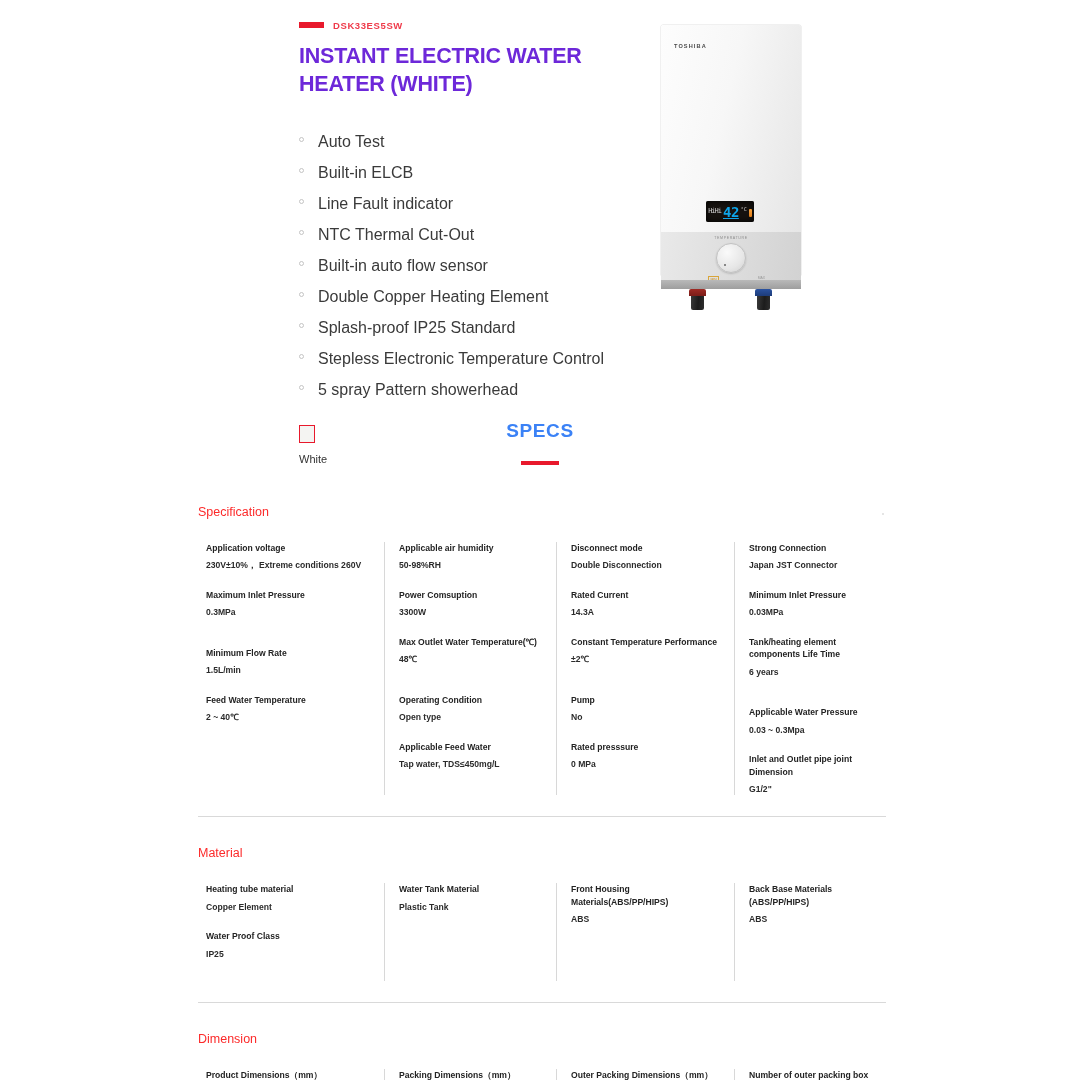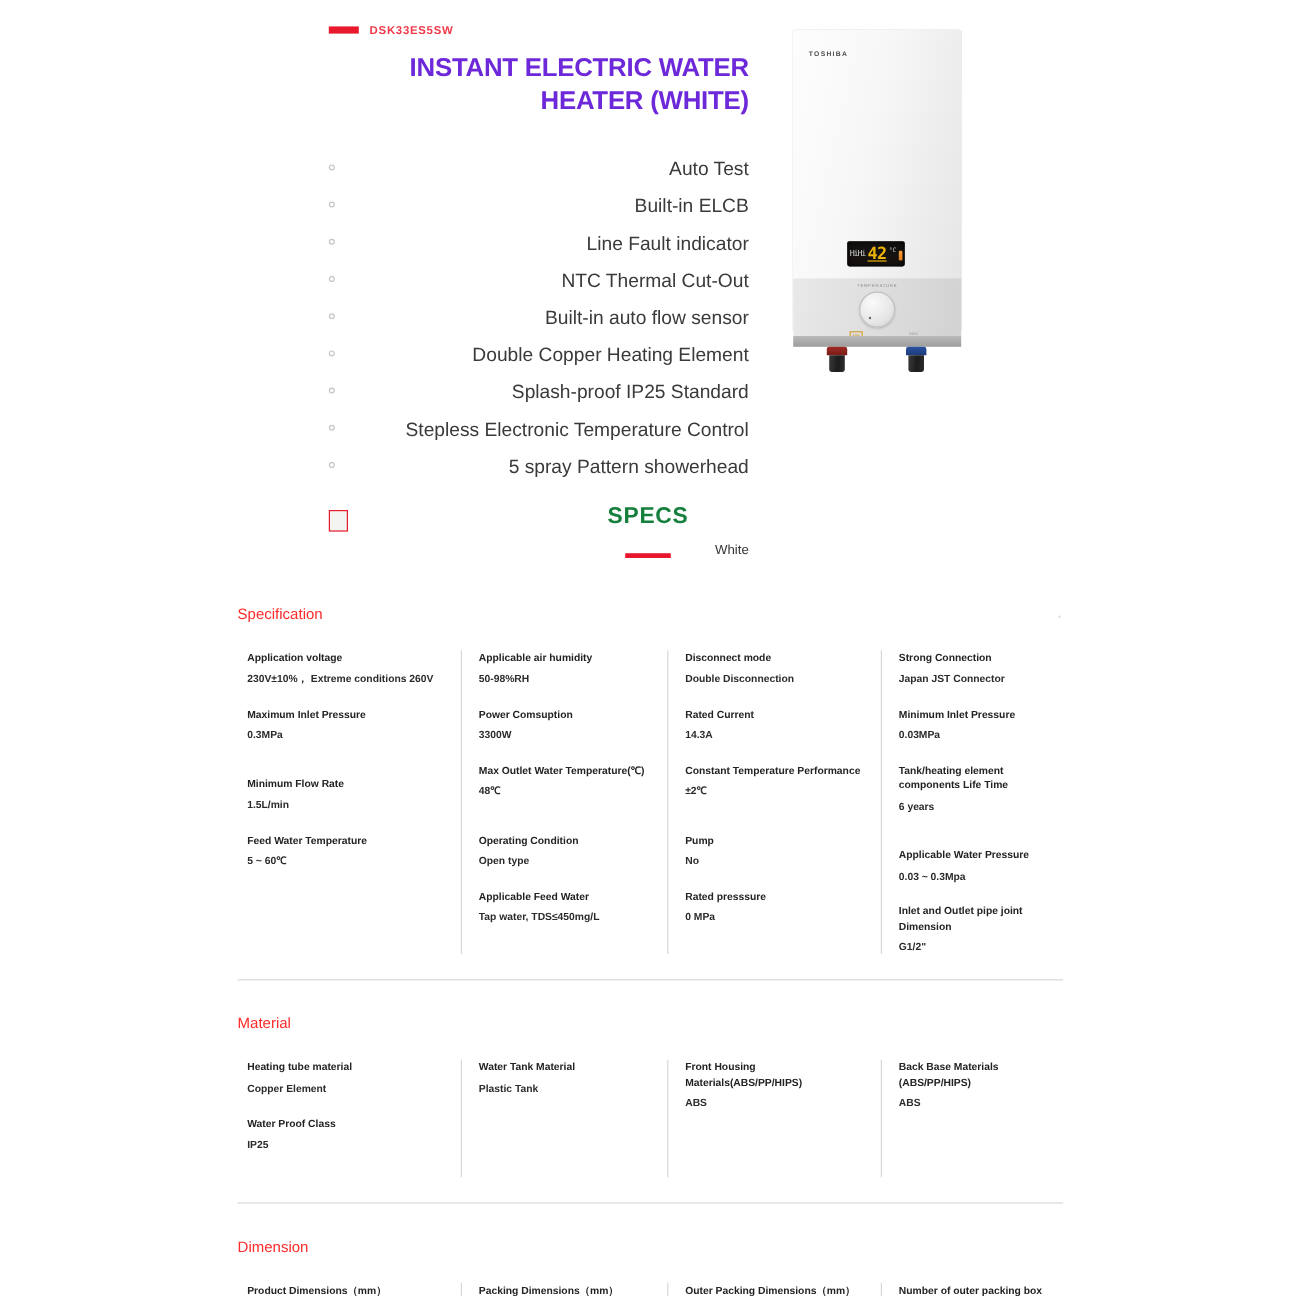--- a/index.html
+++ b/index.html
@@ -10,21 +10,21 @@
     font-family: "Liberation Sans", sans-serif;
     color: #231f20;
     overflow: hidden;
   }
 
   .page { position: relative; width: 1080px; height: 1080px; }
 
   
   .hero { position: relative; height: 400px; }
 
-  .hero-left { position: absolute; left: 274px; top: 18px; width: 350px; text-align: right; }
+  .hero-left { position: absolute; left: 299px; top: 18px; width: 350px; }
 
   .sku-row { display: flex; align-items: center; gap: 9px; height: 14px; }
   .sku-bar { width: 25px; height: 6px; background: #e8192c; display: block; }
   .sku-code {
     font-size: 9.5px; font-weight: bold; color: #ef3a4a;
     letter-spacing: 0.6px;
   }
 
   .product-title {
     margin: 11px 0 0 0;
@@ -83,21 +83,21 @@
     display: flex; align-items: center; justify-content: center;
     gap: 2px;
     box-shadow: inset 0 0 6px #000;
   }
   .lcd-hihi {
     font-family: "DejaVu Sans Mono", monospace;
     font-size: 7px; color: #cfcfcf; letter-spacing: -1px; line-height: 1;
   }
   .lcd-temp {
     font-family: "DejaVu Sans Mono", monospace;
-    font-size: 14px; font-weight: bold; color: #eab308; line-height: 1;
+    font-size: 14px; font-weight: bold; color: #0ea5e9; line-height: 1;
     letter-spacing: -0.5px;
     text-decoration: underline;
   }
   .lcd-unit {
     font-family: "DejaVu Sans Mono", monospace;
     font-size: 5px; color: #d8d8d8; align-self: flex-start; margin-top: 5px;
   }
   .lcd-bar {
     width: 3px; height: 8px;
     background: linear-gradient(#f7a23b,#e07b18);
@@ -145,21 +145,21 @@
   .pipe-red { left: 28px; }
   .pipe-red .collar { background: linear-gradient(#9e2a24,#7a1d18); }
   .pipe-blue { left: 94px; }
   .pipe-blue .collar { background: linear-gradient(#2a52a0,#1d3c7a); }
 
   
   .specs-heading {
     text-align: center; margin-top: 20px;
   }
   .specs-heading h2 {
-    margin: 0; font-size: 19px; font-weight: bold; letter-spacing: 0.6px; color: #15803d;
+    margin: 0; font-size: 19px; font-weight: bold; letter-spacing: 0.6px; color: #3b82f6;
   }
   .specs-rule {
     width: 38px; height: 4px; background: #e8192c; margin: 19px auto 0;
   }
 
   
   .sections { position: absolute; left: 198px; top: 505px; width: 688px; }
 
   .section { position: relative; }
   .section-title {
@@ -281,21 +281,21 @@
             <div class="cell spaced">
               <div class="k">Maximum Inlet Pressure</div>
               <div class="v">0.3MPa</div>
             </div>
             <div class="cell">
               <div class="k">Minimum Flow Rate</div>
               <div class="v">1.5L/min</div>
             </div>
             <div class="cell">
               <div class="k">Feed Water Temperature</div>
-              <div class="v">5 ~ 60℃</div>
+              <div class="v">2 ~ 40℃</div>
             </div>
           </div>
           <div class="col">
             <div class="cell">
               <div class="k">Applicable air humidity</div>
               <div class="v">50-98%RH</div>
             </div>
             <div class="cell">
               <div class="k">Power Comsuption</div>
               <div class="v">3300W</div>

